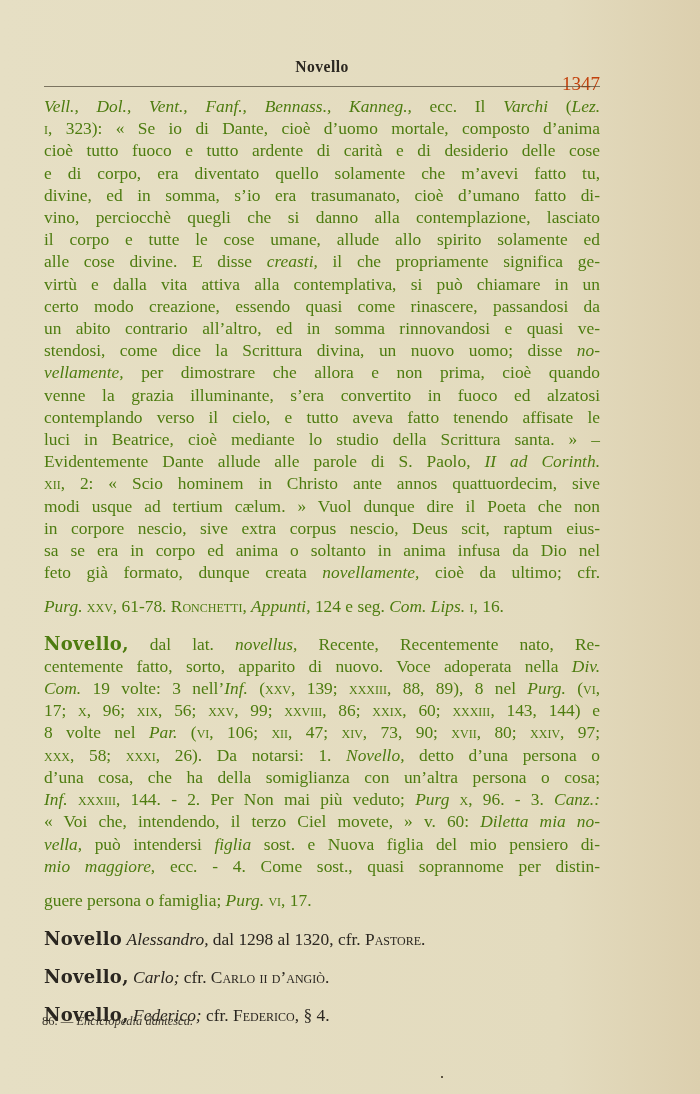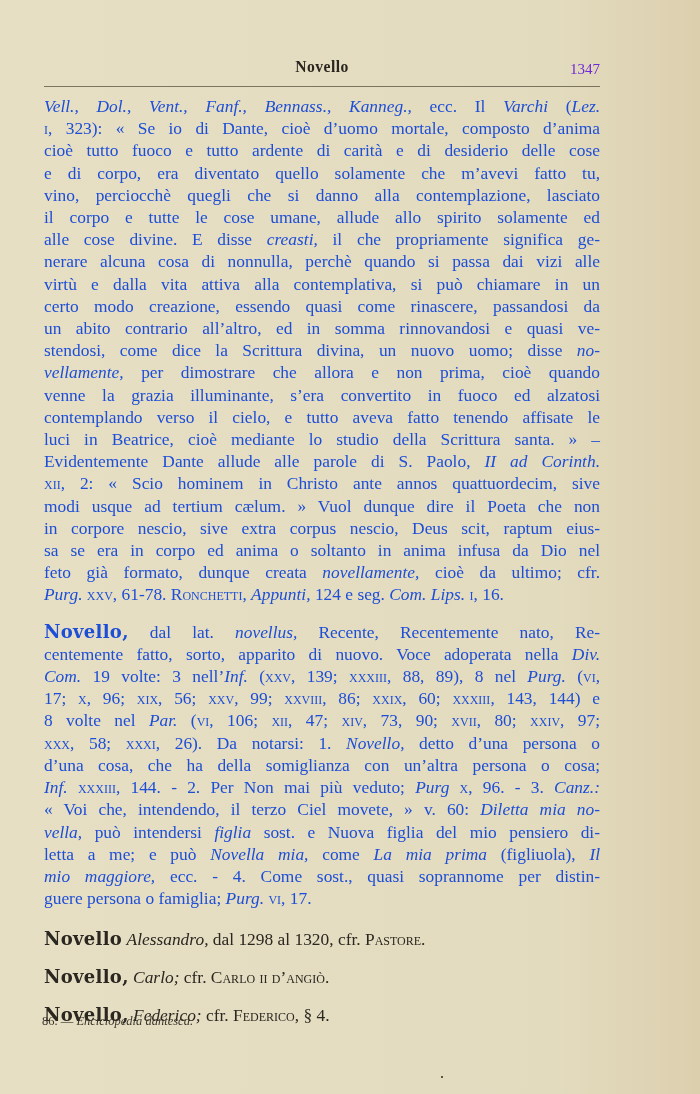--- a/index.html
+++ b/index.html
@@ -15,35 +15,35 @@
   .running-head {
     position: absolute; top: 57px; left: 0; width: 556px; height: 22px;
     font-family: "Liberation Serif", serif;
   }
   .head-title {
     position: absolute; left: 0; width: 556px; text-align: center;
     font-size: 17px; font-weight: bold; letter-spacing: 0.5px; color: #2b2720;
     transform: scaleX(0.92);
   }
   .head-page {
-    position: absolute; right: 0; top: 4px; font-size: 15px; color: #6d28d9;
+    position: absolute; right: 0; top: 16px; font-size: 19px; color: #c2410c;
   }
   .head-rule {
     position: absolute; top: 86px; left: 0; width: 556px; height: 1px;
     background: #57503f; opacity: 0.75;
   }
   .body {
     position: absolute; top: 95px; left: 0; width: 556px;
     font-family: "Liberation Serif", serif;
     font-size: 17.4px; line-height: 22.2px;
-    text-align: justify; color: #1d4ed8;
+    text-align: justify; color: #4d7c0f;
   }
   .body p { margin: 0; }
   .line { display: block; text-align: justify; text-align-last: justify; white-space: nowrap; }
-  .line.last { text-align-last: left; }
+  .line.last { text-align-last: left; margin-top: 12px; }
   i { font-style: italic; }
   .sc { font-variant: small-caps; }
   .entry { margin-top: 15px !important; }
   .hw {
     font-family: "DejaVu Serif", serif; font-weight: bold; font-size: 18px;
     letter-spacing: 0.3px;
   }
   .short-entry { position: absolute; left: 0; font-family: "Liberation Serif", serif; font-size: 17.4px; }
   .footer {
     position: absolute; top: 1014px; left: 14px;
@@ -60,24 +60,24 @@
     <span class="head-page">1347</span>
   </div>
   <div class="head-rule"></div>
 
   <div class="body">
     <p id="entry1">
         <span class="line"><i>Vell., Dol., Vent., Fanf., Bennass., Kanneg.,</i><span> ecc. Il </span><i>Varchi</i><span> (</span><i>Lez.</i></span>
         <span class="line"><span class="sc">i</span><span>, 323): « Se io di Dante, cioè d’uomo mortale, composto d’anima</span></span>
         <span class="line"><span>cioè tutto fuoco e tutto ardente di carità e di desiderio delle cose</span></span>
         <span class="line"><span>e di corpo, era diventato quello solamente che m’avevi fatto tu,</span></span>
+        <span class="line"><span>divine, ed in somma, s’io era trasumanato, cioè d’umano fatto di-</span></span>
         <span class="line"><span>vino, perciocchè quegli che si danno alla contemplazione, lasciato</span></span>
         <span class="line"><span>il corpo e tutte le cose umane, allude allo spirito solamente ed</span></span>
         <span class="line"><span>alle cose divine. E disse </span><i>creasti,</i><span> il che propriamente significa ge-</span></span>
-        <span class="line"><span>nerare alcuna cosa di nonnulla, perchè quando si passa dai vizi alle</span></span>
         <span class="line"><span>virtù e dalla vita attiva alla contemplativa, si può chiamare in un</span></span>
         <span class="line"><span>certo modo creazione, essendo quasi come rinascere, passandosi da</span></span>
         <span class="line"><span>un abito contrario all’altro, ed in somma rinnovandosi e quasi ve-</span></span>
         <span class="line"><span>stendosi, come dice la Scrittura divina, un nuovo uomo; disse </span><i>no-</i></span>
         <span class="line"><i>vellamente,</i><span> per dimostrare che allora e non prima, cioè quando</span></span>
         <span class="line"><span>venne la grazia illuminante, s’era convertito in fuoco ed alzatosi</span></span>
         <span class="line"><span>contemplando verso il cielo, e tutto aveva fatto tenendo affisate le</span></span>
         <span class="line"><span>luci in Beatrice, cioè mediante lo studio della Scrittura santa. » –</span></span>
         <span class="line"><span>Evidentemente Dante allude alle parole di S. Paolo, </span><i>II ad Corinth.</i></span>
         <span class="line"><span class="sc">xii</span><span>, 2: « Scio hominem in Christo ante annos quattuordecim, sive</span></span>
@@ -91,21 +91,20 @@
         <span class="line"><b class="hw">Novello,</b><span> dal lat. </span><i>novellus,</i><span> Recente, Recentemente nato, Re-</span></span>
         <span class="line"><span>centemente fatto, sorto, apparito di nuovo. Voce adoperata nella </span><i>Div.</i></span>
         <span class="line"><i>Com.</i><span> 19 volte: 3 nell’</span><i>Inf.</i><span> (</span><span class="sc">xxv</span><span>, 139; </span><span class="sc">xxxiii</span><span>, 88, 89), 8 nel </span><i>Purg.</i><span> (</span><span class="sc">vi</span><span>,</span></span>
         <span class="line"><span>17; </span><span class="sc">x</span><span>, 96; </span><span class="sc">xix</span><span>, 56; </span><span class="sc">xxv</span><span>, 99; </span><span class="sc">xxviii</span><span>, 86; </span><span class="sc">xxix</span><span>, 60; </span><span class="sc">xxxiii</span><span>, 143, 144) e</span></span>
         <span class="line"><span>8 volte nel </span><i>Par.</i><span> (</span><span class="sc">vi</span><span>, 106; </span><span class="sc">xii</span><span>, 47; </span><span class="sc">xiv</span><span>, 73, 90; </span><span class="sc">xvii</span><span>, 80; </span><span class="sc">xxiv</span><span>, 97;</span></span>
         <span class="line"><span class="sc">xxx</span><span>, 58; </span><span class="sc">xxxi</span><span>, 26). Da notarsi: 1. </span><i>Novello,</i><span> detto d’una persona o</span></span>
         <span class="line"><span>d’una cosa, che ha della somiglianza con un’altra persona o cosa;</span></span>
         <span class="line"><i>Inf.</i><span> </span><span class="sc">xxxiii</span><span>, 144. - 2. Per Non mai più veduto; </span><i>Purg</i><span> </span><span class="sc">x</span><span>, 96. - 3. </span><i>Canz.:</i></span>
         <span class="line"><span>« Voi che, intendendo, il terzo Ciel movete, » v. 60: </span><i>Diletta mia no-</i></span>
         <span class="line"><i>vella,</i><span> può intendersi </span><i>figlia</i><span> sost. e Nuova figlia del mio pensiero di-</span></span>
-        <span class="line"><span>letta a me; e può </span><i>Novella mia,</i><span> come </span><i>La mia prima</i><span> (figliuola), </span><i>Il</i></span>
         <span class="line"><i>mio maggiore,</i><span> ecc. - 4. Come sost., quasi soprannome per distin-</span></span>
         <span class="line last"><span>guere persona o famiglia; </span><i>Purg.</i><span> </span><span class="sc">vi</span><span>, 17.</span></span>
       </p>
   </div>
 
   <div class="short-entry" id="short0" style="top:928px"><b class="hw">Novello</b><span> </span><i>Alessandro,</i><span> dal 1298 al 1320, cfr. </span><span class="sc">Pastore</span><span>.</span></div>
   <div class="short-entry" id="short1" style="top:966px"><b class="hw">Novello,</b><span> </span><i>Carlo;</i><span> cfr. </span><span class="sc">Carlo ii d’angiò</span><span>.</span></div>
   <div class="short-entry" id="short2" style="top:1004px"><b class="hw">Novello,</b><span> </span><i>Federico;</i><span> cfr. </span><span class="sc">Federico</span><span>, § 4.</span></div>
 </div>
 

